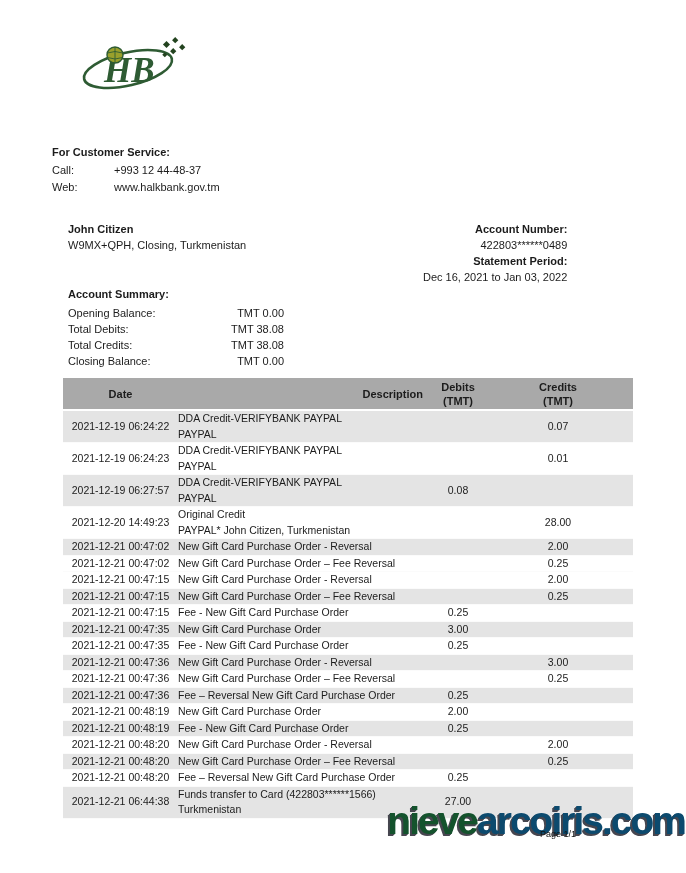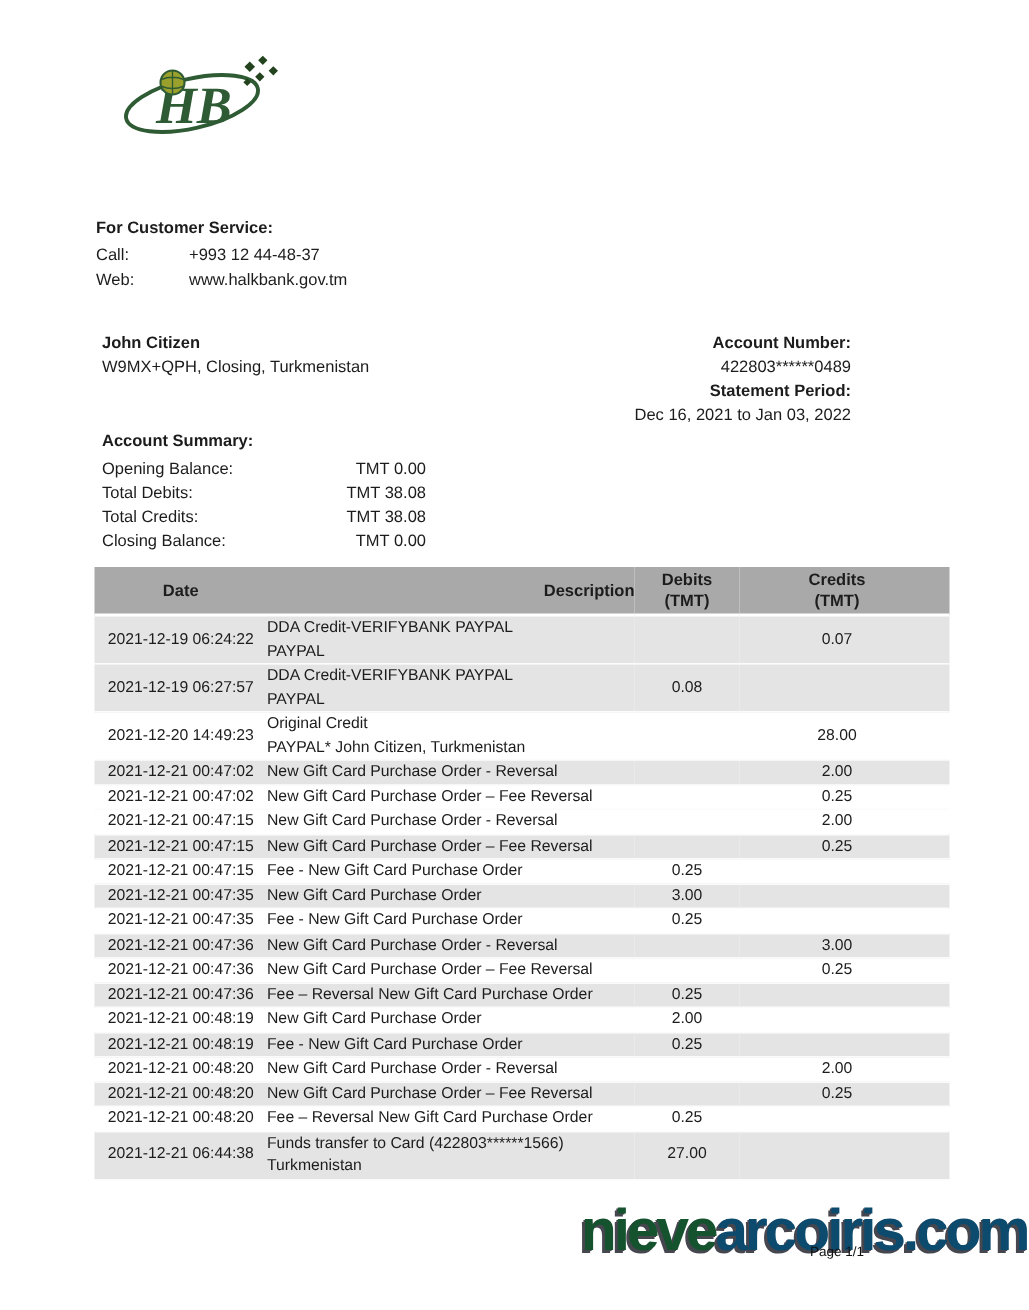--- a/index.html
+++ b/index.html
@@ -10,21 +10,21 @@
     width: 686px;
     height: 873px;
     background: #ffffff;
     overflow: hidden;
   }
 
   
   .logo { position: absolute; left: 78px; top: 36px; width: 112px; height: 60px; }
 
   
-  .customer-service { position: absolute; left: 64px; top: 146px; font-size: 11px; }
+  .customer-service { position: absolute; left: 52px; top: 146px; font-size: 11px; }
   .cs-heading { font-weight: bold; margin-bottom: 4px; }
   .cs-row { display: flex; line-height: 17px; }
   .cs-label { width: 62px; }
   .cs-value { }
 
   
   .holder { position: absolute; left: 68px; top: 221px; font-size: 11px; line-height: 16px; }
   .holder-name { font-weight: bold; }
   .acct-info { position: absolute; left: 423px; top: 221px; font-size: 11px; line-height: 16px; text-align: right; }
   .acct-info .b { font-weight: bold; }
@@ -183,27 +183,38 @@
     <td class="col-desc">
               <div>DDA Credit-VERIFYBANK PAYPAL</div>
               <div>PAYPAL</div>
             </td>
     <td class="col-debit"></td>
     <td></td>
     <td class="col-credit">0.07</td>
     <td></td>
   </tr>
 
-
-  <tr class="txn-row shaded">
-    <td class="col-date">2021-12-19 06:27:57</td>
+  <tr class="txn-row">
+    <td class="col-date">2021-12-19 06:24:23</td>
     <td class="col-desc">
               <div>DDA Credit-VERIFYBANK PAYPAL</div>
               <div>PAYPAL</div>
             </td>
+    <td class="col-debit"></td>
+    <td></td>
+    <td class="col-credit">0.01</td>
+    <td></td>
+  </tr>
+
+  <tr class="txn-row shaded">
+    <td class="col-date">2021-12-19 06:27:57</td>
+    <td class="col-desc">
+              <div>DDA Credit-VERIFYBANK PAYPAL</div>
+              <div>PAYPAL</div>
+            </td>
     <td class="col-debit">0.08</td>
     <td></td>
     <td class="col-credit"></td>
     <td></td>
   </tr>
 
   <tr class="txn-row">
     <td class="col-date">2021-12-20 14:49:23</td>
     <td class="col-desc">
               <div>Original Credit</div>

